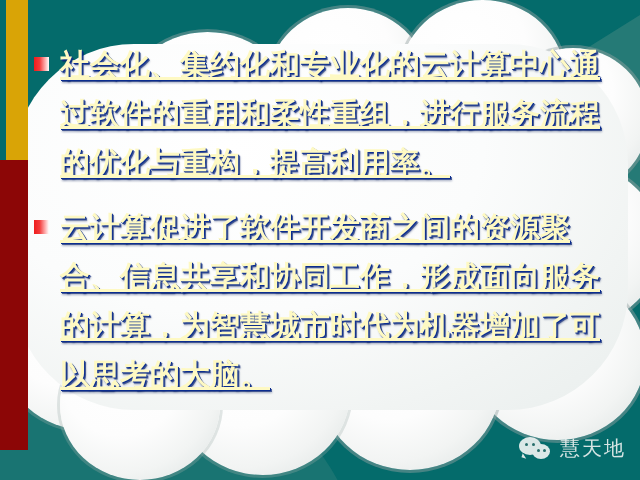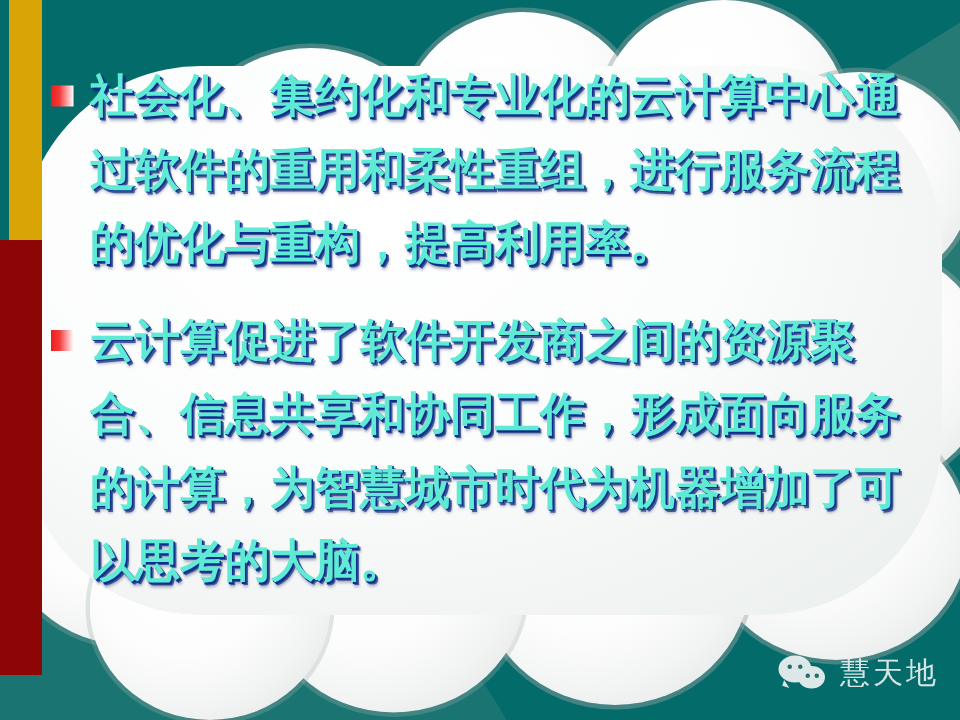--- a/index.html
+++ b/index.html
@@ -116,27 +116,28 @@
     width: 15px;
     height: 14px;
     background: linear-gradient(to right, #ef1c1c 0%, #f33c3c 38%, #ffb9b9 78%, #ffffff 100%);
   }
   .bullet-text {
     font-family: "DejaVu Sans", "Liberation Sans", sans-serif;
     font-size: 30px;
     font-weight: 700;
     line-height: 49px;
     letter-spacing: 0px;
-    color: #5eead4;
+    color: #fef9c3;
     text-shadow:
        1px 1px 0 #0b2d8f,
        2px 2px 0 rgba(8,36,116,0.65),
        2px 3px 2px rgba(10,30,90,0.35);
     white-space: normal;
     word-break: break-all;
+    text-decoration: underline;
   }
 
   
   .watermark {
     position: absolute;
     right: 14px;
     bottom: 18px;
     display: flex;
     align-items: center;
     gap: 7px;

